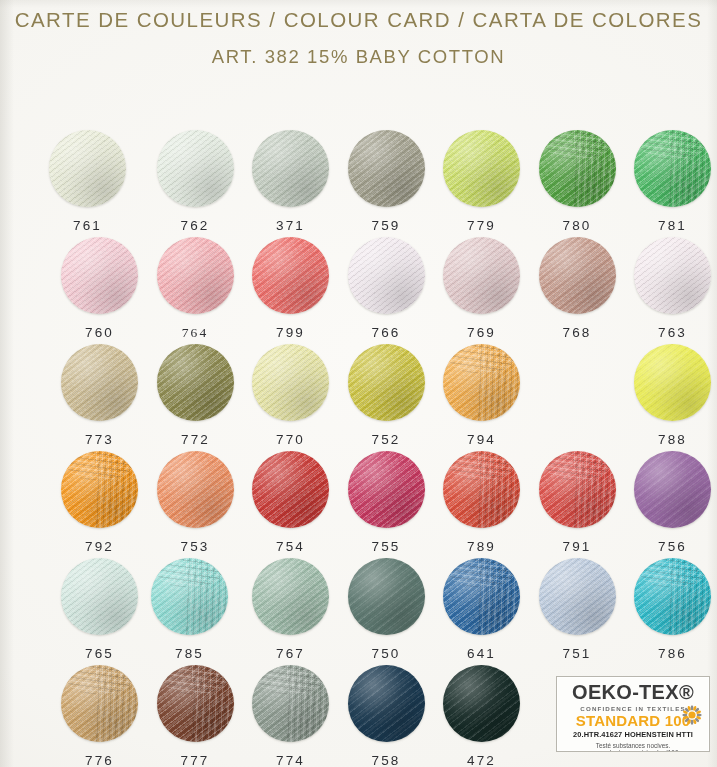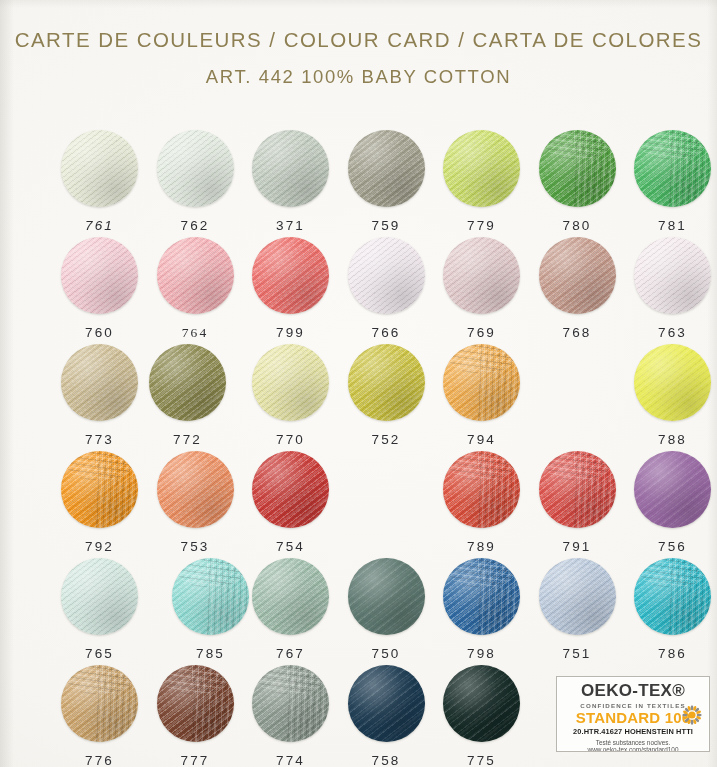--- a/index.html
+++ b/index.html
@@ -35,21 +35,21 @@
 
   #sheet {
     position: absolute;
     inset: 0;
   }
 
   
   #header {
     position: absolute;
     left: 0;
-    top: 28px;
+    top: 8px;
     width: 717px;
     text-align: center;
   }
   .title-line1 {
     font-size: 20.5px;
     letter-spacing: 1.45px;
     color: #8d7f52;
     white-space: nowrap;
   }
   .title-line2 {
@@ -199,21 +199,21 @@
     width: 152px;
     height: 74px;
     background: #fdfdfb;
     border: 1px solid #b8b6ae;
     box-shadow: 0 0 0 1px rgba(255,255,255,0.7) inset;
     text-align: center;
     overflow: hidden;
   }
   #oeko .ot-main {
     margin-top: 4px;
-    font-size: 17px;
+    font-size: 20px;
     letter-spacing: 0.3px;
     color: #3b3b3b;
     font-weight: 700;
   }
   #oeko .ot-sub {
     font-size: 6.2px;
     letter-spacing: 1.15px;
     color: #6e6e6e;
     margin-top: 1px;
     font-weight: 600;
@@ -253,26 +253,26 @@
 </style>
 </head>
 <body>
 
 <div id="paper"></div>
 
 <div id="sheet">
 
   <div id="header">
     <div class="title-line1">CARTE DE COULEURS / COLOUR CARD / CARTA DE COLORES</div>
-    <div class="title-line2">ART. 442 100% BABY COTTON</div>
+    <div class="title-line2">ART. 382 15% BABY COTTON</div>
   </div>
 
   <div id="grid">
       <div class="row">
-        <div class="cell" style="left: 52px; font-style: italic;">
+        <div class="cell" style="left: 40px;">
           <div class="ball-wrap">
             <div class="ball" style="background: rgb(233, 236, 216);">
               <div class="threads"></div>
               <div class="threads2"></div>
               <div class="shade"></div>
             </div>
           </div>
           <div class="code">761</div>
         </div>
         <div class="cell" style="left: 147.5px;">
@@ -416,21 +416,21 @@
         <div class="cell" style="left: 52px;">
           <div class="ball-wrap">
             <div class="ball" style="background: rgb(207, 190, 149);">
               <div class="threads"></div>
               <div class="threads2"></div>
               <div class="shade"></div>
             </div>
           </div>
           <div class="code">773</div>
         </div>
-        <div class="cell" style="left: 140px;">
+        <div class="cell" style="left: 148px;">
           <div class="ball-wrap">
             <div class="ball" style="background: rgb(141, 138, 79);">
               <div class="threads"></div>
               <div class="threads2"></div>
               <div class="shade"></div>
             </div>
           </div>
           <div class="code">772</div>
         </div>
         <div class="cell" style="left: 243px;">
@@ -502,20 +502,30 @@
         <div class="cell" style="left: 243px;">
           <div class="ball-wrap">
             <div class="ball" style="background: rgb(204, 59, 55);">
               <div class="threads"></div>
               <div class="threads2"></div>
               <div class="shade"></div>
             </div>
           </div>
           <div class="code">754</div>
         </div>
+        <div class="cell" style="left: 338.5px;">
+          <div class="ball-wrap">
+            <div class="ball" style="background: rgb(202, 59, 99);">
+              <div class="threads"></div>
+              <div class="threads2"></div>
+              <div class="shade"></div>
+            </div>
+          </div>
+          <div class="code">755</div>
+        </div>
         <div class="cell" style="left: 434px; text-align: center;">
           <div class="ball-wrap">
             <div class="ball wound" style="background: rgb(222, 80, 60);">
               <div class="threads"></div>
               <div class="threads2"></div>
               <div class="wind"></div>
               <div class="crown"></div>
               <div class="shade"></div>
             </div>
           </div>
@@ -548,21 +558,21 @@
         <div class="cell" style="left: 52px;">
           <div class="ball-wrap">
             <div class="ball" style="background: rgb(211, 232, 224);">
               <div class="threads"></div>
               <div class="threads2"></div>
               <div class="shade"></div>
             </div>
           </div>
           <div class="code">765</div>
         </div>
-        <div class="cell" style="left: 163px; text-align: center;">
+        <div class="cell" style="left: 142px; text-align: center;">
           <div class="ball-wrap">
             <div class="ball wound" style="background: rgb(143, 220, 212);">
               <div class="threads"></div>
               <div class="threads2"></div>
               <div class="wind"></div>
               <div class="crown"></div>
               <div class="shade"></div>
             </div>
           </div>
           <div class="code">785</div>
@@ -590,21 +600,21 @@
         <div class="cell" style="left: 434px;">
           <div class="ball-wrap">
             <div class="ball wound" style="background: rgb(47, 107, 165);">
               <div class="threads"></div>
               <div class="threads2"></div>
               <div class="wind"></div>
               <div class="crown"></div>
               <div class="shade"></div>
             </div>
           </div>
-          <div class="code">798</div>
+          <div class="code">641</div>
         </div>
         <div class="cell" style="left: 529.5px;">
           <div class="ball-wrap">
             <div class="ball" style="background: rgb(186, 201, 220);">
               <div class="threads"></div>
               <div class="threads2"></div>
               <div class="shade"></div>
             </div>
           </div>
           <div class="code">751</div>
@@ -670,21 +680,21 @@
           <div class="code">758</div>
         </div>
         <div class="cell" style="left: 434px;">
           <div class="ball-wrap">
             <div class="ball flat" style="background: rgb(22, 43, 39);">
               <div class="threads"></div>
               <div class="threads2"></div>
               <div class="shade"></div>
             </div>
           </div>
-          <div class="code">775</div>
+          <div class="code">472</div>
         </div>
       </div>
     </div>
 
   <div id="oeko">
     <div class="ot-main">OEKO-TEX®</div>
     <div class="ot-sub">CONFIDENCE IN TEXTILES</div>
     <div class="ot-std">STANDARD 100</div>
     <div class="ot-num">20.HTR.41627 HOHENSTEIN HTTI</div>
     <div class="ot-fine1">Testé substances nocives.</div>

